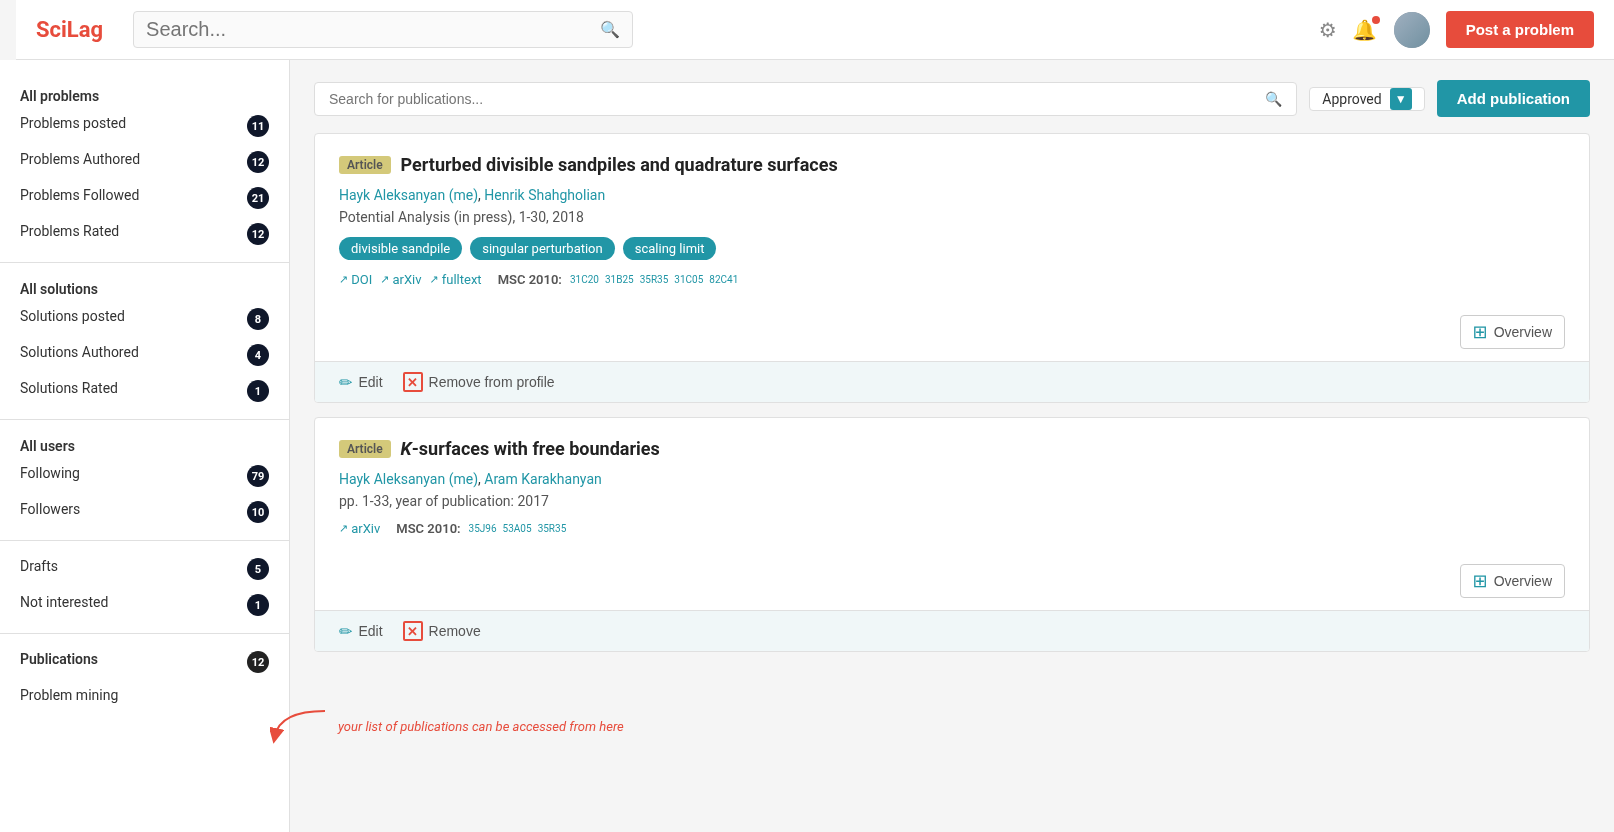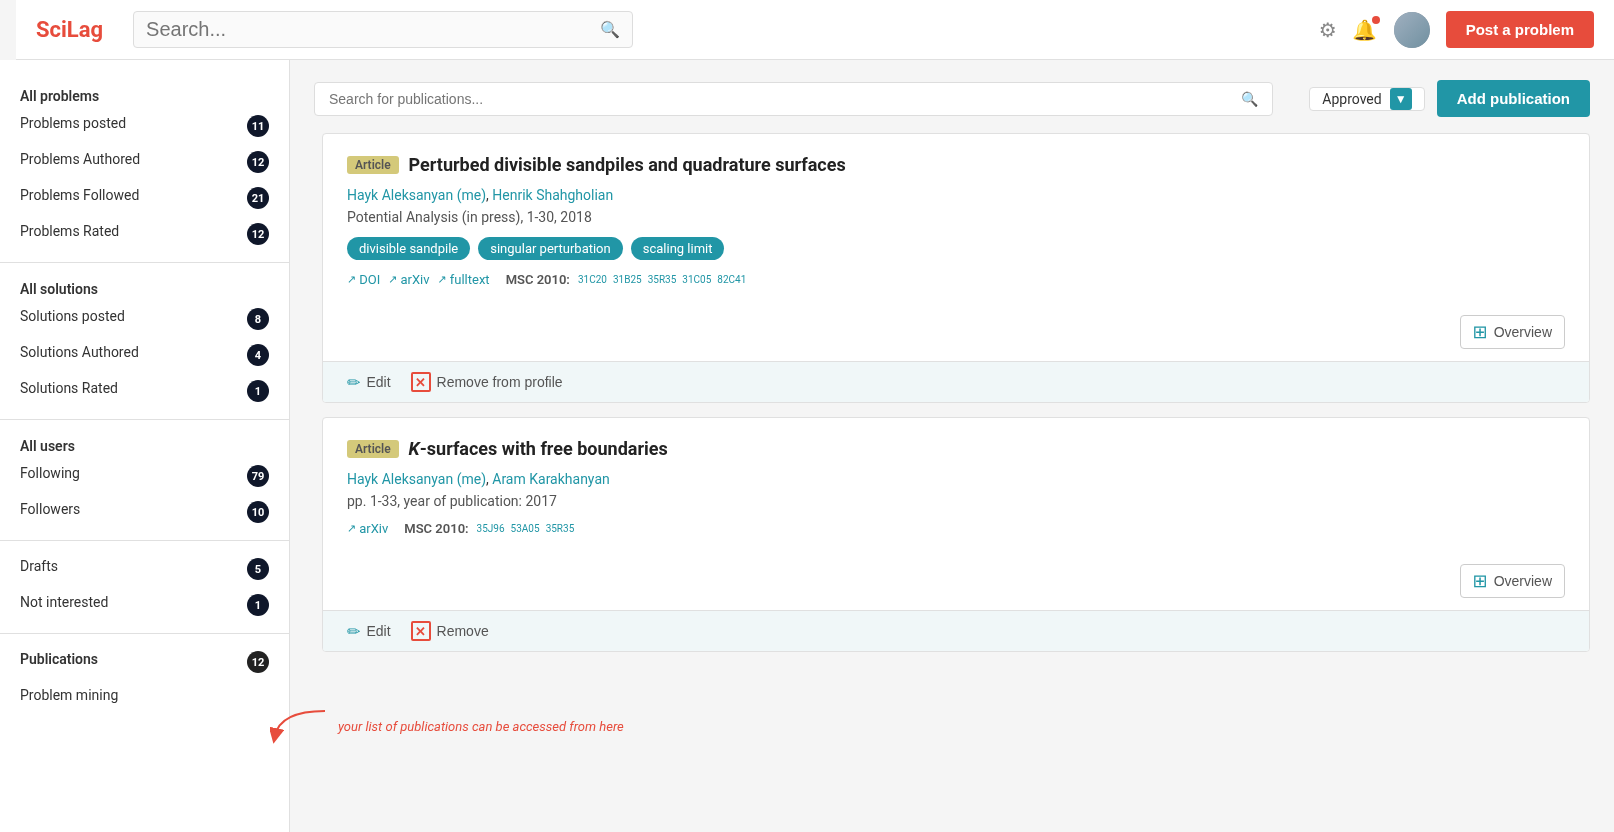--- a/index.html
+++ b/index.html
@@ -86,36 +86,36 @@
       border: 1px solid #ddd; border-radius: 4px; background: #fff;
       padding: 8px 14px;
       gap: 8px;
     }
     .pub-search input {
       border: none; outline: none; flex: 1; font-size: 14px; color: #999; background: transparent;
     }
     .pub-search .search-icon { color: #999; }
     .filter-dropdown {
       display: flex; align-items: center; border: 1px solid #ddd; border-radius: 4px;
-      background: #fff; padding: 0 12px; gap: 8px; cursor: pointer; white-space: nowrap; margin-left: 24px;
+      background: #fff; padding: 0 12px; gap: 8px; cursor: pointer; white-space: nowrap;
     }
     .filter-dropdown-arrow {
       background: #2196a6; color: #fff; border-radius: 3px;
       width: 22px; height: 22px; display: flex; align-items: center; justify-content: center;
       font-size: 12px;
     }
     .add-pub-btn {
       background: #2196a6; color: #fff; border: none; border-radius: 4px;
       padding: 10px 20px; font-size: 15px; font-weight: 600; cursor: pointer; white-space: nowrap;
     }
 
     
     .pub-card {
       background: #fff; border: 1px solid #e0e0e0; border-radius: 4px;
-      margin-bottom: 14px; overflow: hidden; margin-left: 8px;
+      margin-bottom: 14px; overflow: hidden;
     }
     .pub-card-body { padding: 20px 24px; }
     .pub-title-row { display: flex; align-items: center; gap: 10px; margin-bottom: 12px; }
     .pub-type-badge {
       background: #d4c97a; color: #555; border-radius: 3px;
       padding: 2px 8px; font-size: 12px; font-weight: 600; white-space: nowrap;
     }
     .pub-title { font-size: 18px; font-weight: bold; color: #222; }
     .pub-authors { margin-bottom: 6px; }
     .pub-authors a { color: #2196a6; text-decoration: none; }

